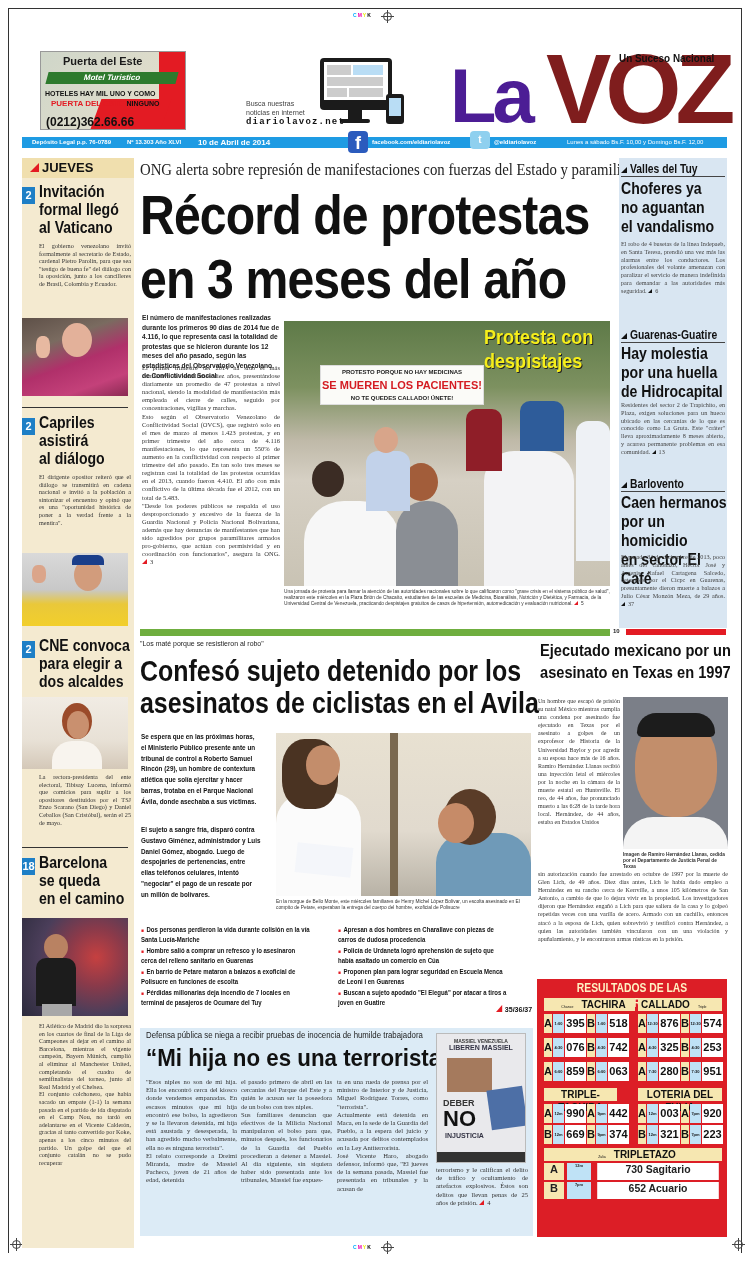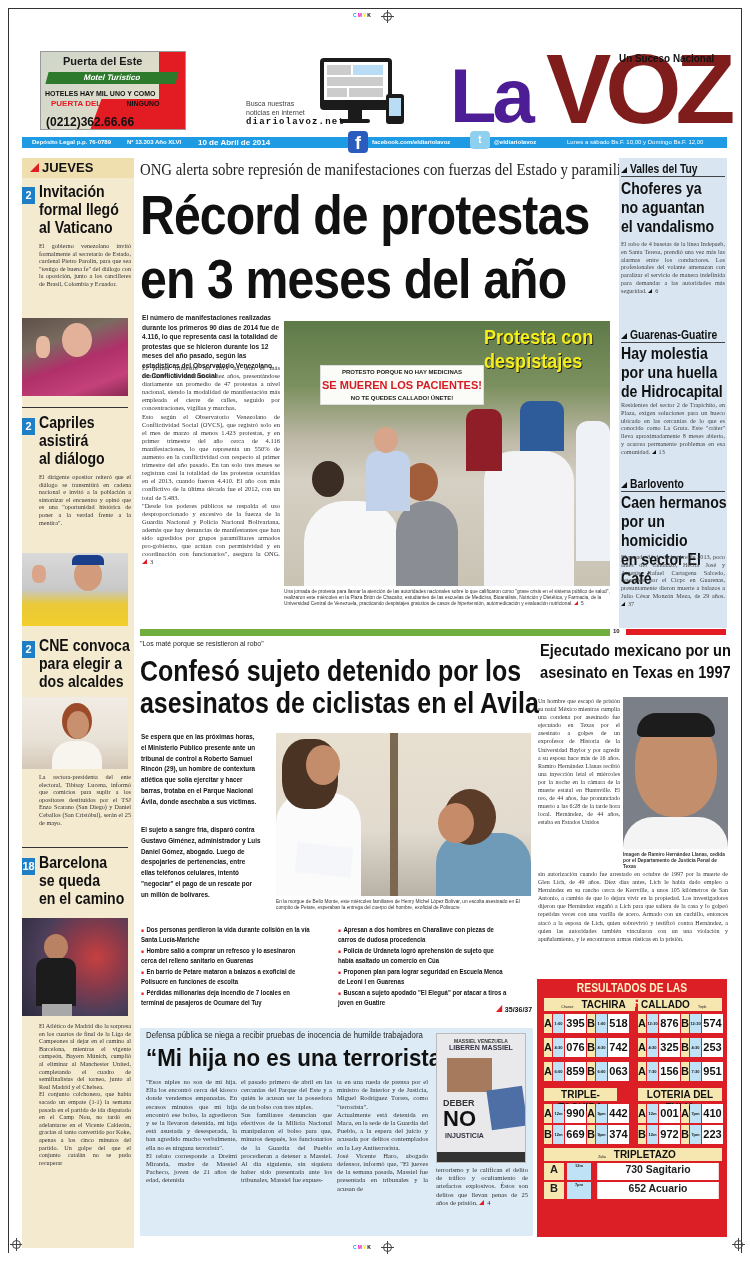--- a/index.html
+++ b/index.html
@@ -356,56 +356,56 @@
     <div class="L">A</div>
     <div class="T">6:00</div>
     <div class="N">859</div>
     <div class="L">B</div>
     <div class="T">6:00</div>
     <div class="N">063</div>
   </div>
 <div class="lg" style="left:638px;top:1062px">
     <div class="L">A</div>
     <div class="T">7:30</div>
-    <div class="N">156</div>
+    <div class="N">280</div>
     <div class="L">B</div>
     <div class="T">7:30</div>
     <div class="N">951</div>
   </div>
 
 <div class="lhdr" style="left:544px;top:1088px;width:73px">TRIPLE-TACHIRA</div>
 <div class="lhdr" style="left:638px;top:1088px;width:84px">LOTERIA DEL ZULIA</div>
 <div class="lg" style="left:544px;top:1104px">
     <div class="L">A</div>
     <div class="T">12m</div>
     <div class="N">990</div>
     <div class="L">A</div>
     <div class="T">9pm</div>
     <div class="N">442</div>
   </div>
 <div class="lg" style="left:638px;top:1104px">
     <div class="L">A</div>
     <div class="T">12m</div>
-    <div class="N">001</div>
+    <div class="N">003</div>
     <div class="L">A</div>
     <div class="T">7pm</div>
-    <div class="N">410</div>
+    <div class="N">920</div>
   </div>
 <div class="lg" style="left:544px;top:1125px">
     <div class="L">B</div>
     <div class="T">12m</div>
     <div class="N">669</div>
     <div class="L">B</div>
     <div class="T">9pm</div>
     <div class="N">374</div>
   </div>
 <div class="lg" style="left:638px;top:1125px">
     <div class="L">B</div>
     <div class="T">12m</div>
-    <div class="N">972</div>
+    <div class="N">321</div>
     <div class="L">B</div>
     <div class="T">7pm</div>
     <div class="N">223</div>
   </div>
 
 <div class="lhdr" style="left:544px;top:1148px;width:178px"><small>Zulia</small><span>TRIPLETAZO</span></div>
 <div class="trow" style="left:544px;top:1163px">
     <div style="width:20px;background:#f6e7b1">A</div>
     <div style="width:24px;background:#bfe2f6;font-size:4px">12m</div>
     <div style="width:128px;background:#fff;transform:scaleX(.95)">730 Sagitario</div>

